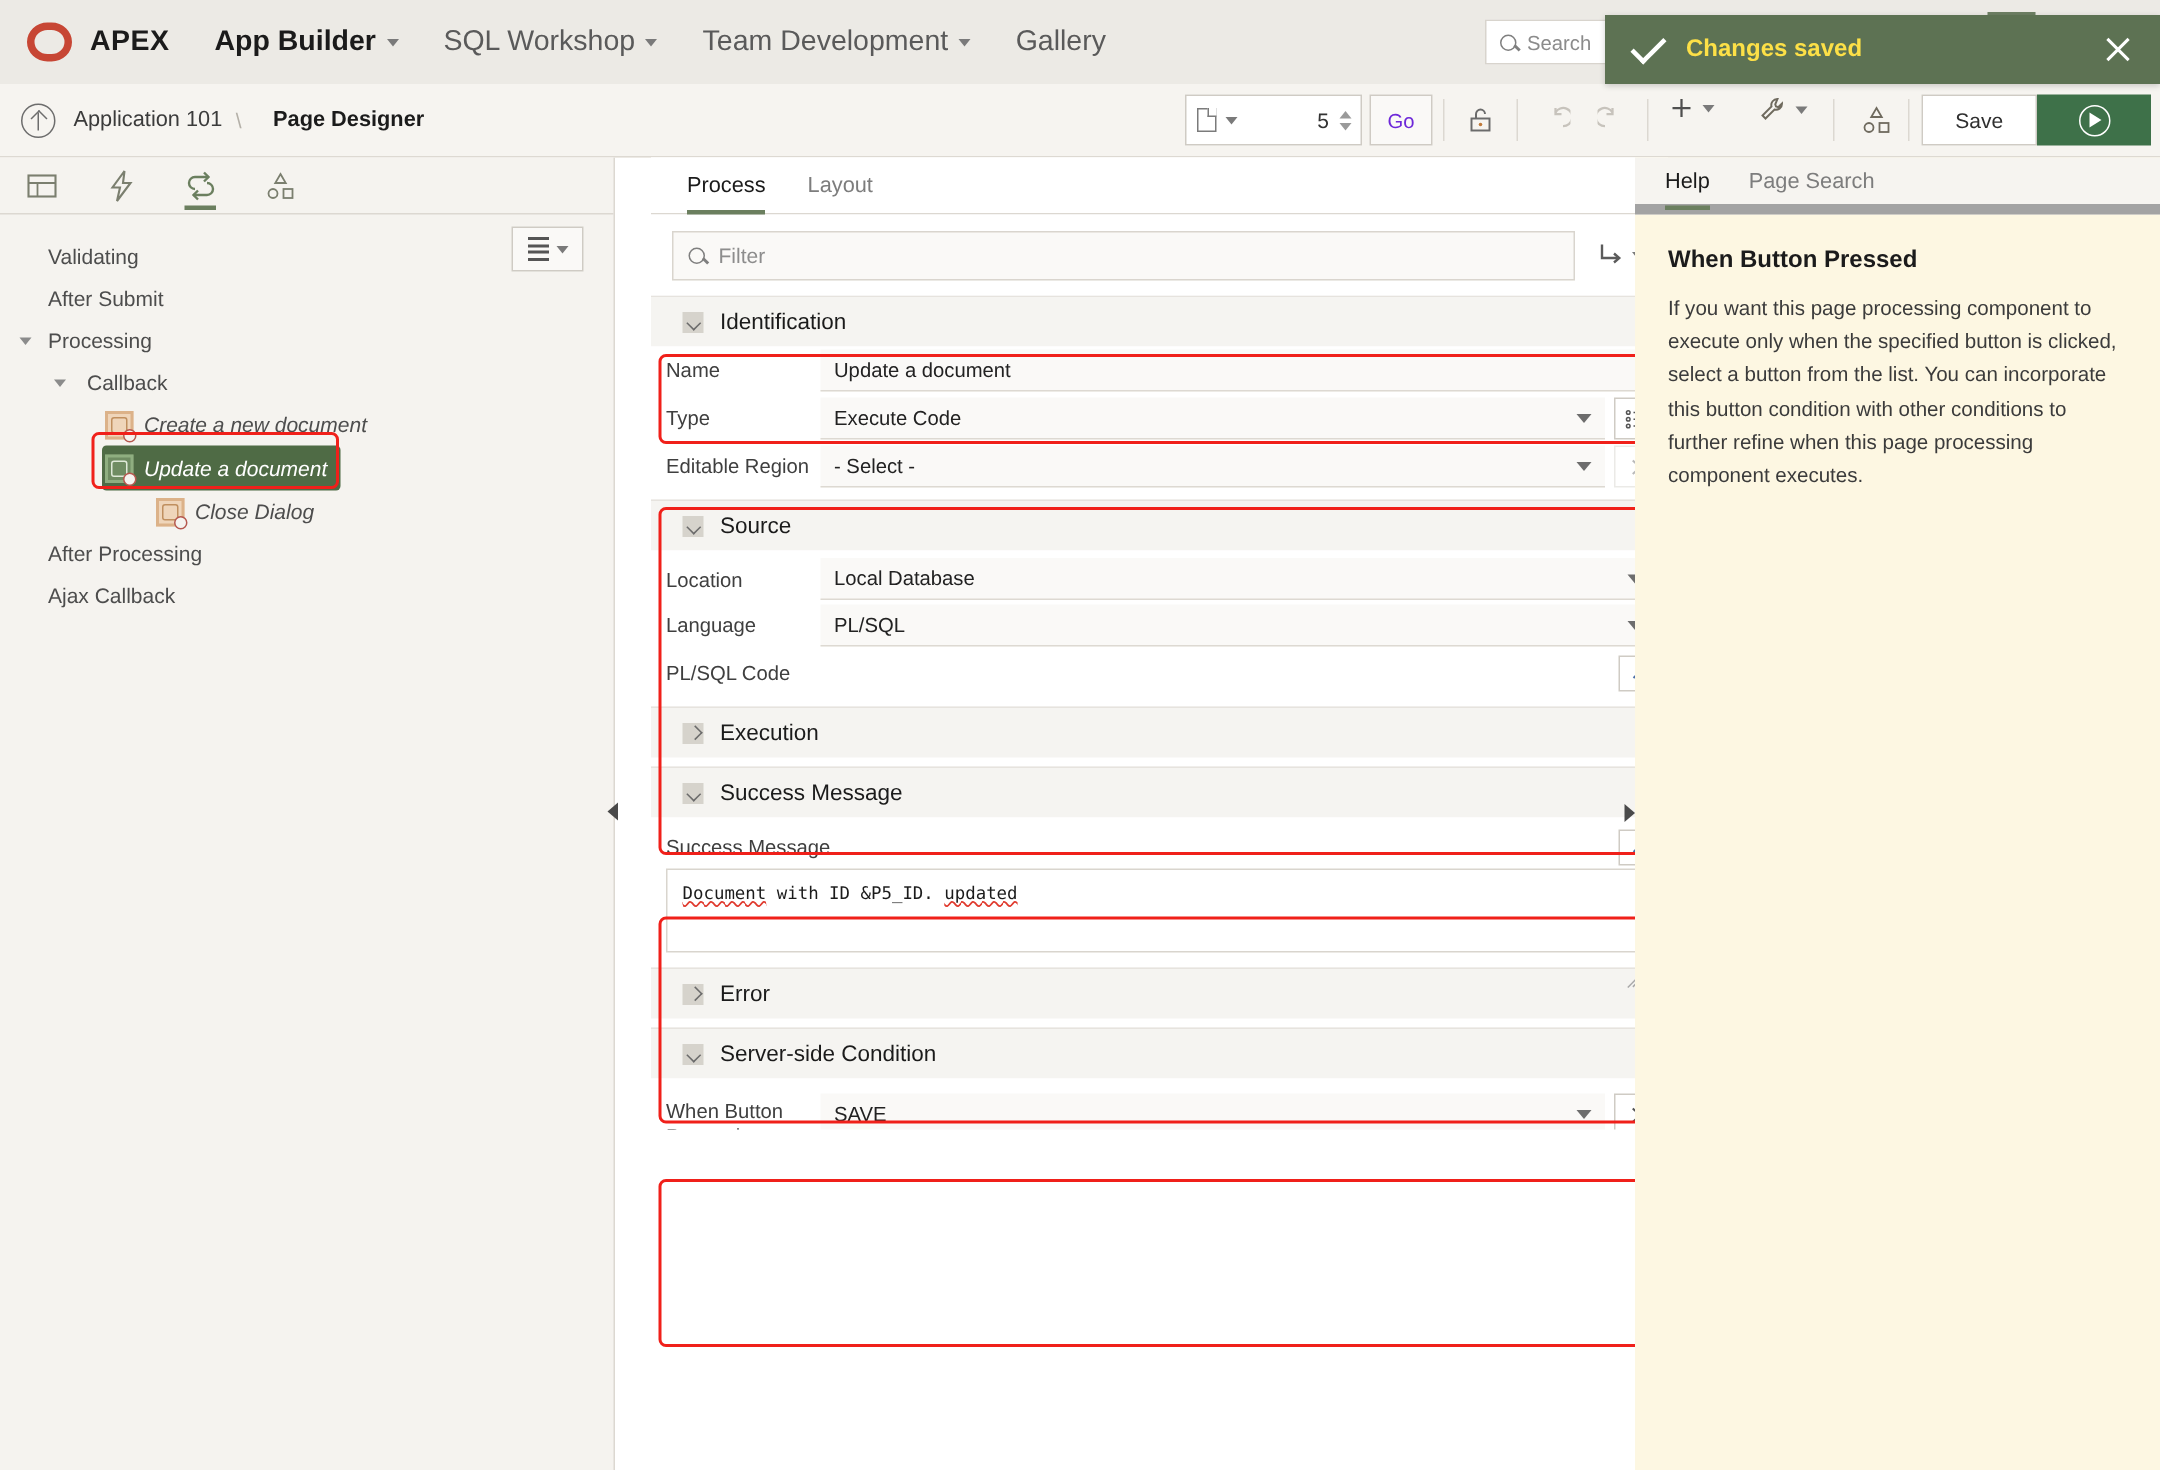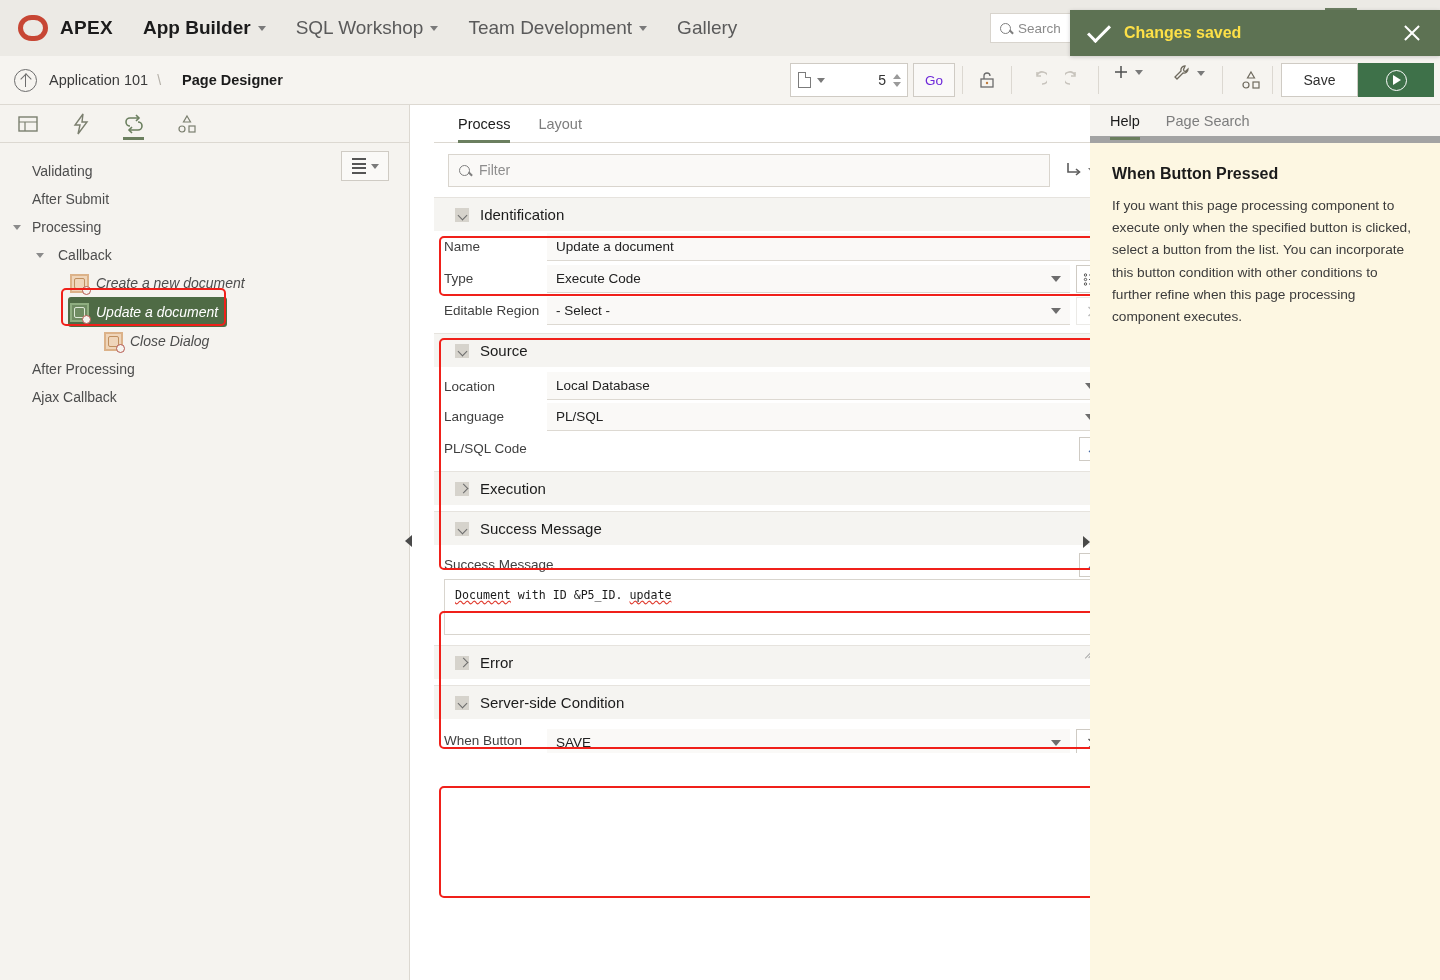--- a/index.html
+++ b/index.html
@@ -486,21 +486,21 @@
       <span>Success Message</span>
     </div>
     <div class="prow" style="height:34px;align-items:center;padding-top:6px">
       <div class="plabel" style="width:auto;flex:1;padding-top:0">Success Message</div>
       <div class="exp-btn" style="margin-right:9px">
         <svg width="13" height="13" viewBox="0 0 13 13">
             <path d="M4 9l5-5M6 4h3v3" fill="none" stroke="#4a6ea8" stroke-width="1.3"></path>
           </svg>
       </div>
     </div>
-    <div class="codearea" style="height:56px"><span class="sqgl">Document</span><span> with ID &amp;P5_ID. </span><span class="sqgl">update</span></div>
+    <div class="codearea" style="height:56px"><span class="sqgl">Document</span><span> with ID &amp;P5_ID. </span><span class="sqgl">updated</span></div>
 
     <div class="sect-hd" style="margin-top:4px">
       <span class="sq closed"></span>
       <span>Error</span>
     </div>
 
     <div class="sect-hd" style="margin-top:6px">
       <span class="sq"></span>
       <span>Server-side Condition</span>
     </div>

